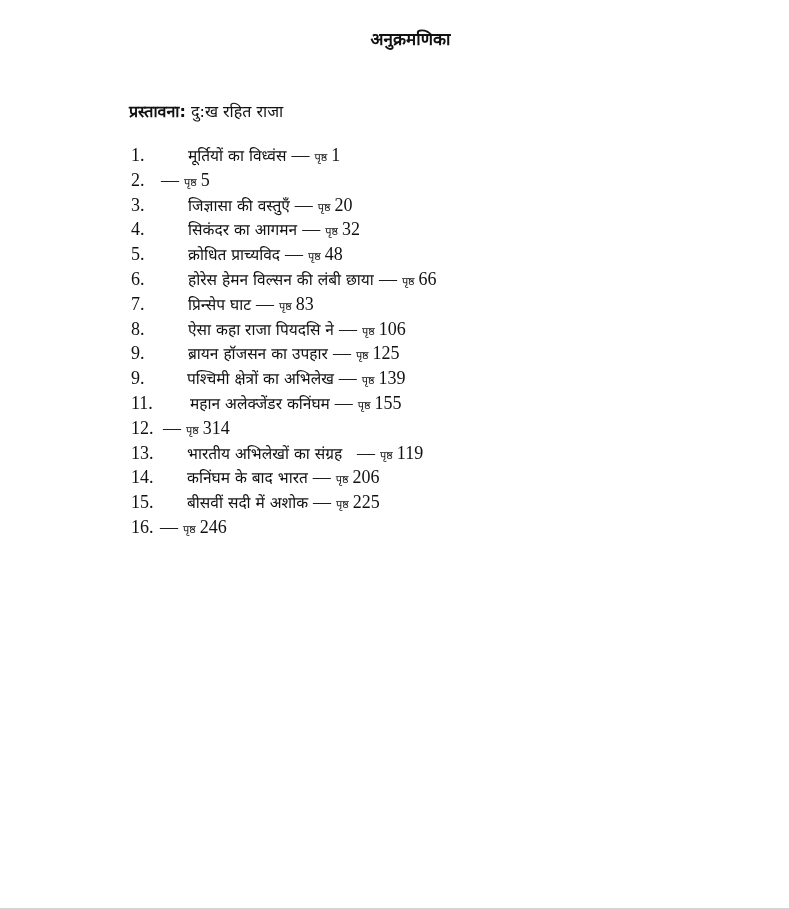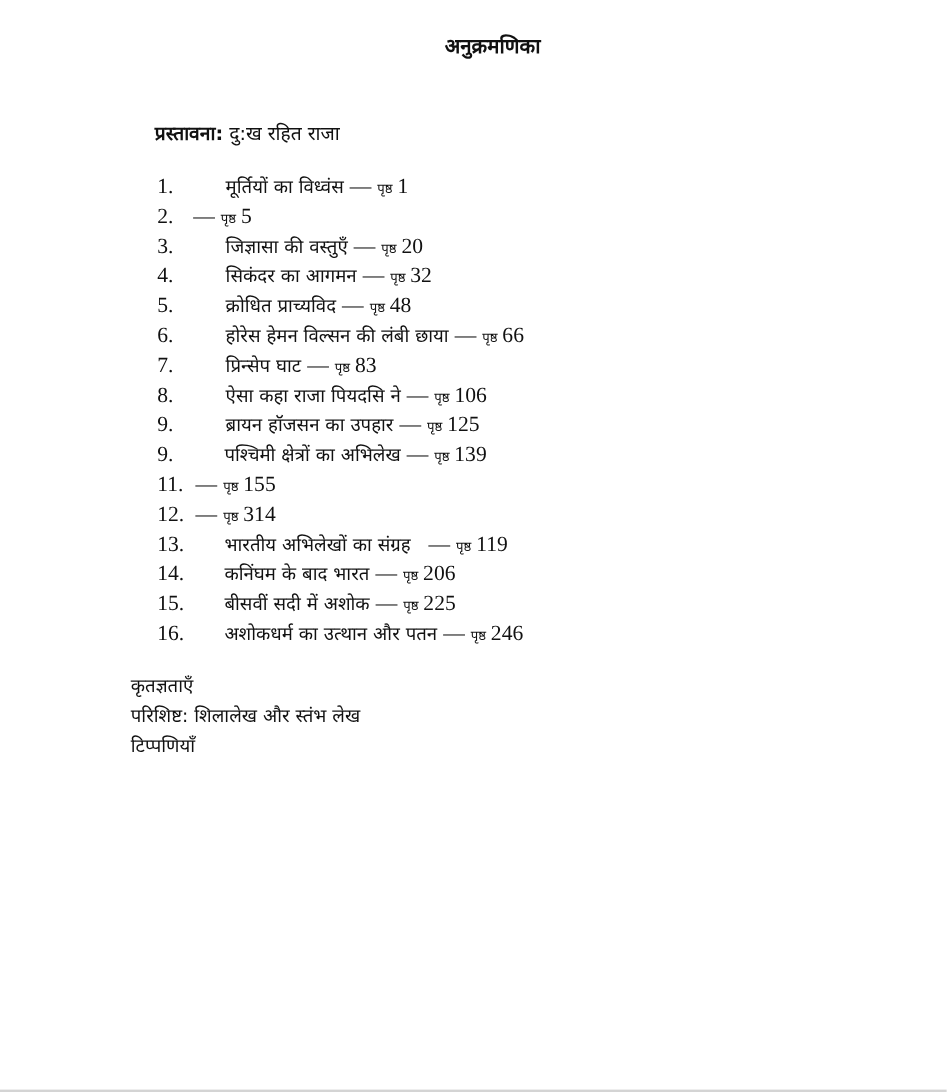--- a/index.html
+++ b/index.html
@@ -187,20 +187,21 @@
       </li>
     <li class="toc-item">
         <span class="toc-num wide">9.</span>
         <span class="toc-title">पश्चिमी क्षेत्रों का अभिलेख</span>
         <span class="toc-sep">—</span>
         <span class="toc-page-label">पृष्ठ</span>
         <span class="toc-page-num">139</span>
       </li>
     <li class="toc-item">
         <span class="toc-num wide" style="margin-right:3px">11.</span>
+        <span class="toc-title">महान अलेक्जेंडर कनिंघम</span>
         <span class="toc-sep">—</span>
         <span class="toc-page-label">पृष्ठ</span>
         <span class="toc-page-num">155</span>
       </li>
     <li class="toc-item">
         <span class="toc-num wide" style="margin-right:3px">12.</span>
         <span class="toc-sep">—</span>
         <span class="toc-page-label">पृष्ठ</span>
         <span class="toc-page-num">314</span>
       </li>
@@ -220,27 +221,21 @@
       </li>
     <li class="toc-item">
         <span class="toc-num wide">15.</span>
         <span class="toc-title">बीसवीं सदी में अशोक</span>
         <span class="toc-sep">—</span>
         <span class="toc-page-label">पृष्ठ</span>
         <span class="toc-page-num">225</span>
       </li>
     <li class="toc-item">
         <span class="toc-num wide">16.</span>
-        <span class="toc-title">अशोकधर्म का उत्थान और पतन</span>
         <span class="toc-sep">—</span>
         <span class="toc-page-label">पृष्ठ</span>
         <span class="toc-page-num">246</span>
       </li>
   </ol>
 
-  <ul class="backmatter">
-    <li>कृतज्ञताएँ</li>
-    <li>परिशिष्ट: शिलालेख और स्तंभ लेख</li>
-    <li>टिप्पणियाँ</li>
-  </ul>
 
 </div>
 <div class="bottom-border"></div>
 
 </body></html>

